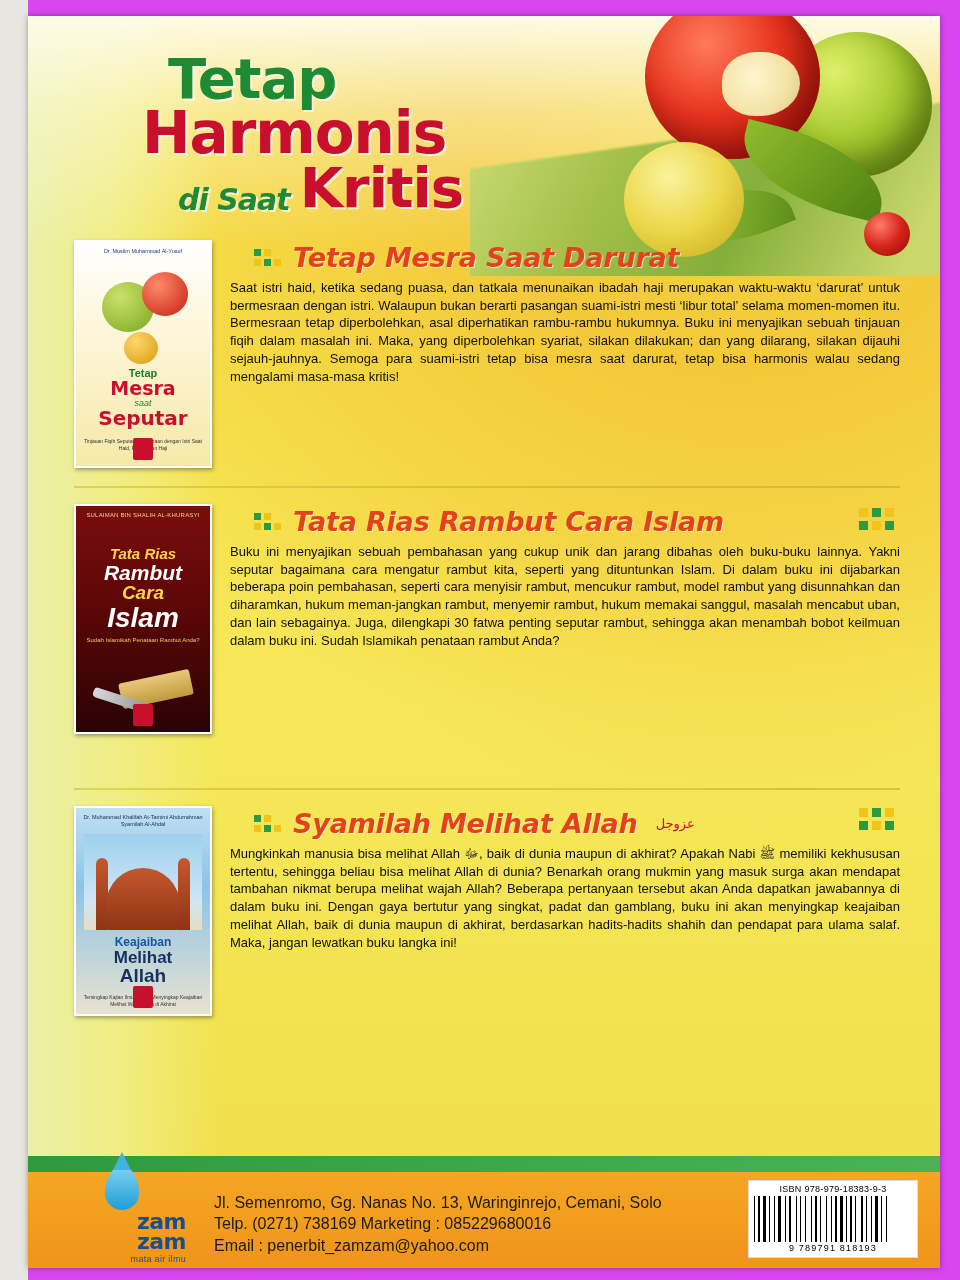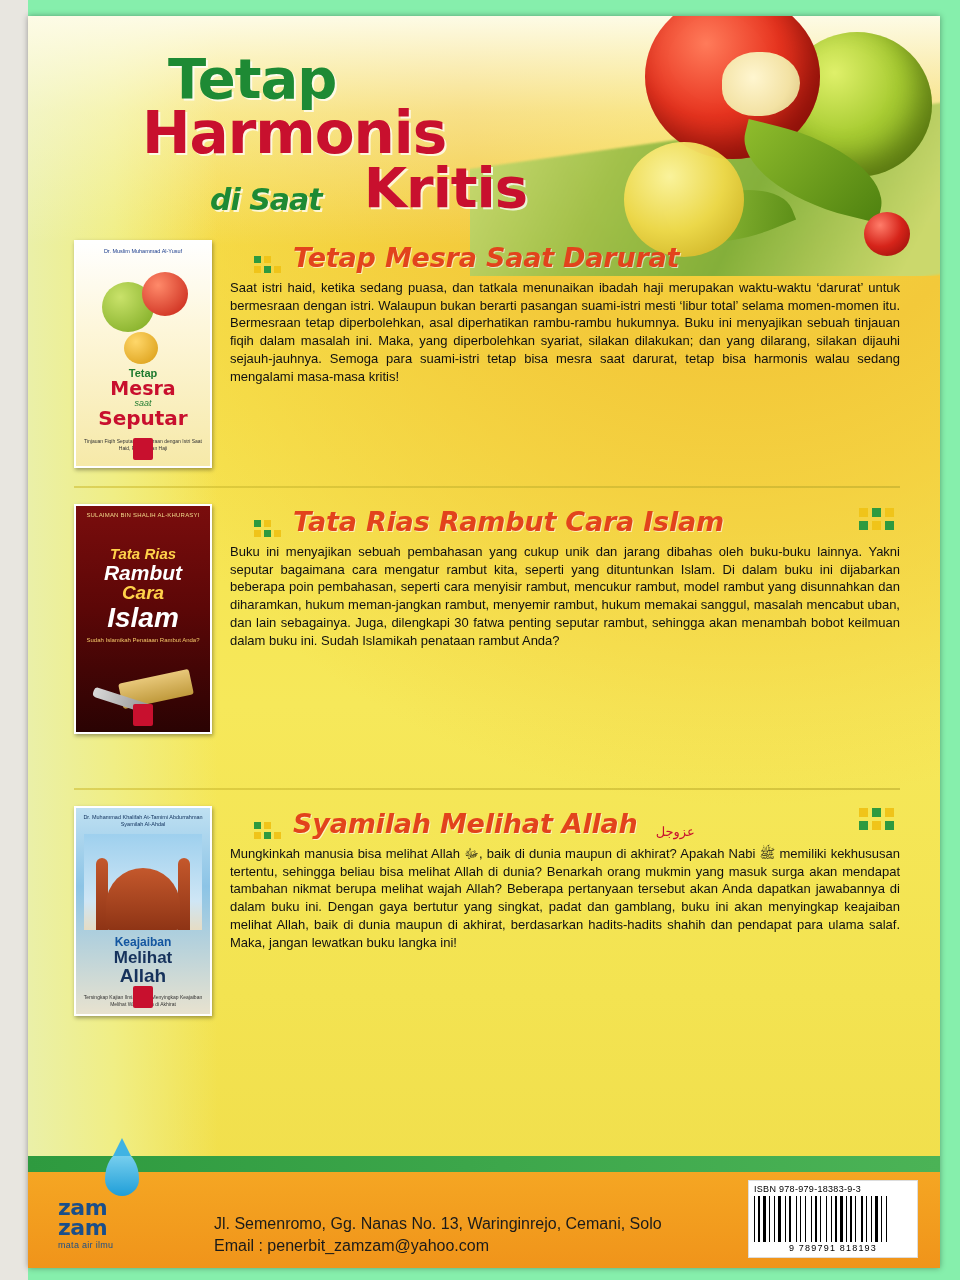--- a/index.html
+++ b/index.html
@@ -6,21 +6,21 @@
   html, body {
     width: 960px; height: 1280px;
     font-family: "Liberation Sans", sans-serif;
     background: #ffffff;
     overflow: hidden;
   }
 
   #page {
     position: relative;
     width: 960px; height: 1280px;
-    background: #86efac;
+    background: #d946ef;
   }
 
   
   #cover {
     position: absolute;
     left: 28px; top: 16px;
     width: 912px; height: 1252px;
     background: #f4e04a;
     background:
       radial-gradient(circle at 78% 6%, #f6d93c 0%, #f3c93a 20%, rgba(243,201,58,0) 52%),
@@ -98,21 +98,20 @@
     position: absolute; left: 110px; top: 36px; width: 430px;
     text-align: left;
   }
   .hl-line {
     font-family: "DejaVu Sans", sans-serif;
     font-weight: bold;
     color: #1e8a34;
     letter-spacing: -1px;
     text-shadow: 2px 2px 0 rgba(255,255,255,.75);
     line-height: .96;
-    margin-left: 32px;
   }
   .hl-tetap { font-size: 56px; margin-left: 30px; }
   .hl-harmonis { font-size: 58px; margin-left: 4px; color:#c8102e; }
   .hl-row { display: flex; align-items: flex-end; gap: 10px; margin-left: 40px; }
   .hl-disaat { font-size: 30px; color:#1e8a34; font-style: italic; }
   .hl-kritis { font-size: 56px; color: #c8102e; }
 
   
   .section {
     position: absolute;
@@ -220,21 +219,21 @@
   .t3-title .l1 { font-size: 12px; color: #1456a0; font-weight: bold; }
   .t3-title .l2 { font-size: 17px; color: #16325c; font-weight: bold; }
   .t3-title .l3 { font-size: 19px; color: #16325c; font-weight: bold; }
   .t3-sub {
     position: absolute; left: 6px; right: 6px; top: 186px;
     font-size: 5px; text-align: center; color: #333; line-height: 1.3;
   }
 
   .text-col { flex: 1 1 auto; padding-top: 2px; }
 
-  .sec-head { display: flex; align-items: flex-end; gap: 12px; margin-bottom: 6px; padding-left: 24px; }
+  .sec-head { display: flex; align-items: center; gap: 12px; margin-bottom: 6px; padding-left: 24px; }
   .dotgrid {
     display: grid; grid-template-columns: repeat(3, 7px); grid-auto-rows: 7px; gap: 3px;
     flex: 0 0 auto;
   }
   .dotgrid i { display: block; width: 7px; height: 7px; background: #f0c419; }
   .dotgrid i.g { background: #2e9a3f; }
   .dotgrid i.o { background: #ffffff; opacity: 0; }
 
   .sec-title {
     font-family: "DejaVu Sans", sans-serif;
@@ -273,21 +272,21 @@
   
   .footer-green {
     position: absolute; left: 0; bottom: 96px; width: 912px; height: 16px;
     background: linear-gradient(90deg,#2e9a3f,#4bb356);
   }
   .footer {
     position: absolute; left: 0; bottom: 0; width: 912px; height: 96px;
     background: linear-gradient(180deg,#f5a623 0%, #f0941a 100%);
   }
   .zam-logo {
-    position: absolute; left: 30px; bottom: 18px; width: 128px; text-align: left;
+    position: absolute; left: 30px; bottom: 4px; width: 128px; text-align: right;
   }
   .zam-drop {
     width: 34px; height: 44px; margin: 0 auto 2px;
     background: linear-gradient(180deg,#7fd3f0,#1f9ed8);
     border-radius: 50% 50% 50% 50% / 62% 62% 38% 38%;
     transform: rotate(0deg);
     position: relative;
   }
   .zam-drop:before {
     content: ""; position: absolute; left: 50%; top: -14px; transform: translateX(-50%);
@@ -303,21 +302,21 @@
   .addr {
     position: absolute; left: 186px; bottom: 12px; width: 520px;
     font-size: 16px; line-height: 1.34; color: #1a1a1a;
   }
 
   .isbn-box {
     position: absolute; right: 22px; bottom: 10px; width: 170px;
     background: #ffffff; padding: 3px 5px 4px;
     border: 1px solid #ddd;
   }
-  .isbn-text { font-size: 9px; letter-spacing: .3px; text-align: left; color:#000; margin-bottom: 2px; }
+  .isbn-text { font-size: 9px; letter-spacing: .3px; text-align: center; color:#000; margin-bottom: 2px; }
   .barcode { height: 46px; width: 100%; display: flex; align-items: stretch; gap: 1px; }
   .barcode span { display: block; background: #000; }
   .isbn-num { font-size: 9px; text-align: center; letter-spacing: 1.2px; margin-top: 1px; color:#000; }
 
   
   .page-bg-left { position:absolute; left:0; top:0; width:28px; height:1280px; background:#e8e6e0; }
 </style>
 </head>
 <body>
 
@@ -479,20 +478,21 @@
     <div class="footer">
       <div class="zam-logo">
         <div class="zam-drop"></div>
         <div class="zam-name">zam</div>
         <div class="zam-name">zam</div>
         <div class="zam-tag">mata air ilmu</div>
       </div>
 
       <div class="addr">
         <div>Jl. Semenromo, Gg. Nanas No. 13, Waringinrejo, Cemani, Solo</div>
+        <div>Telp. (0271) 738169   Marketing : 085229680016</div>
         <div>Email : penerbit_zamzam@yahoo.com</div>
       </div>
 
       <div class="isbn-box">
         <div class="isbn-text">ISBN  978-979-18383-9-3</div>
         <div class="barcode">
             <span style="width:1px;"></span>
             <span style="width:1px;background:transparent;"></span>
             <span style="width:2px;"></span>
             <span style="width:1px;background:transparent;"></span>

